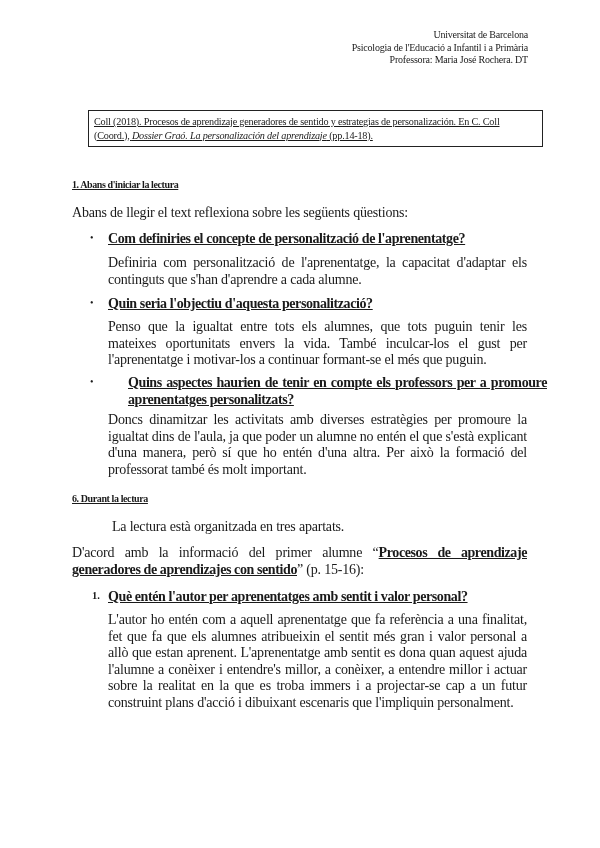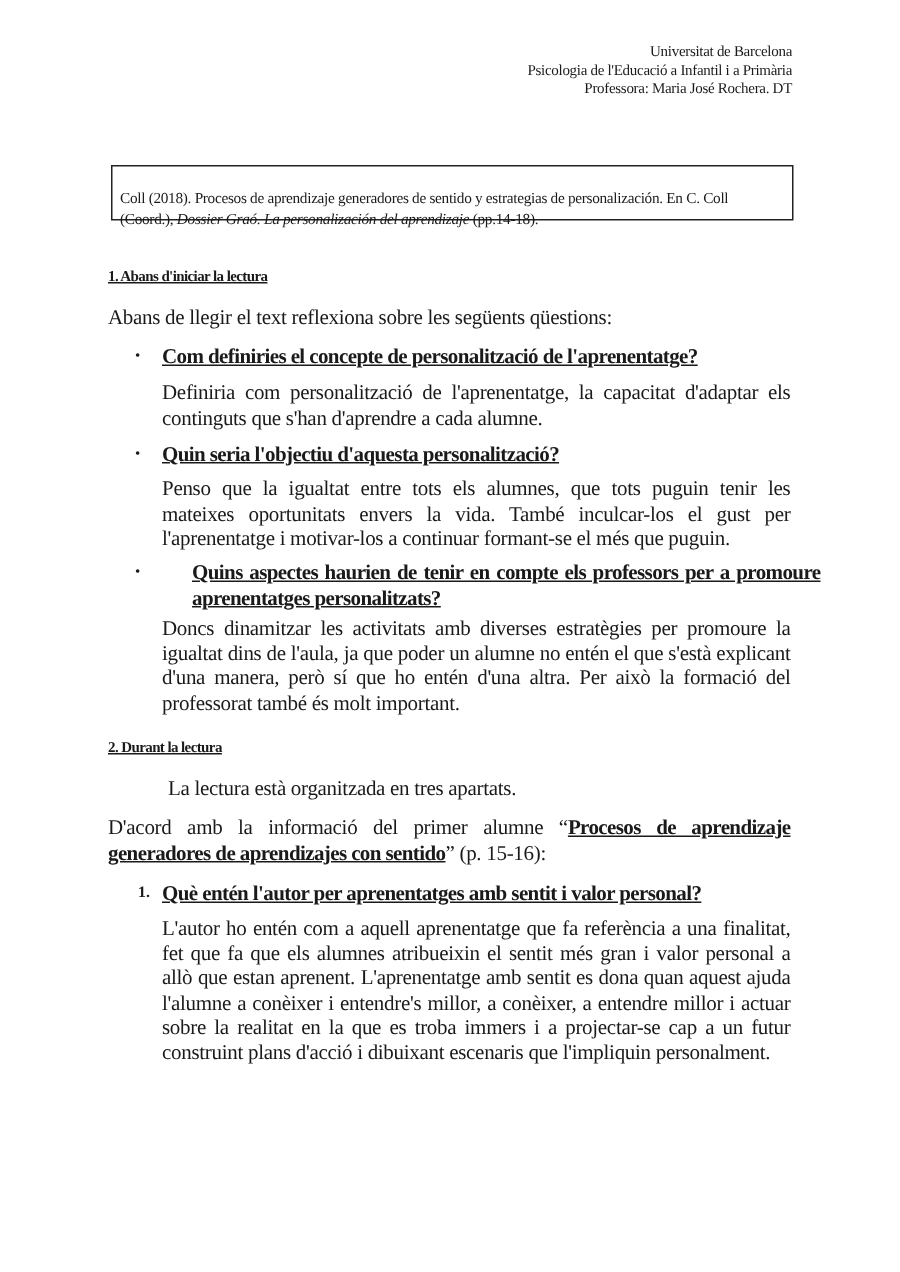--- a/index.html
+++ b/index.html
@@ -1,23 +1,23 @@
 <!DOCTYPE html>
 <html><head>
 <meta charset="utf-8">
 <style>
   html, body { margin: 0; padding: 0; background: #ffffff; }
   body { width: 600px; height: 848px; position: relative; overflow: hidden;
          font-family: "Liberation Serif", "DejaVu Serif", serif; color: #1a1a1a; }
   .page { position: absolute; left: 0; top: 0; width: 600px; height: 760px; background: #fff; }
   .header { position: absolute; right: 72px; top: 29px; text-align: right;
             font-size: 10px; line-height: 12.5px; letter-spacing: -0.2px; }
-  .citation { position: absolute; left: 74px; top: 110px; width: 455px; height: 37px;
-              border: 1.2px solid #222; box-sizing: border-box; padding: 15px 5px;
-              font-size: 10.2px; line-height: 13.5px; letter-spacing: -0.2px; }
+  .citation { position: absolute; left: 88px; top: 110px; width: 455px; height: 37px;
+              border: 1.2px solid #222; box-sizing: border-box; padding: 4px 5px;
+              font-size: 10.2px; line-height: 13.5px; letter-spacing: -0.2px; text-decoration: underline; }
   .citation i { font-style: italic; }
   .abs { position: absolute; }
   .h2 { font-weight: bold; text-decoration: underline; font-size: 10px; letter-spacing: -0.4px; left: 72px; }
   .p { font-size: 14px; line-height: 16.5px; letter-spacing: -0.2px; }
   .just { text-align: justify; text-align-last: left; }
   .bold { font-weight: bold; letter-spacing: -0.4px; text-decoration: underline; }
   .bullet { position: absolute; left: 90px; font-size: 10px; }
   .num { position: absolute; left: 92px; font-weight: bold; font-size: 10.5px; }
 </style>
 </head>
@@ -43,21 +43,21 @@
   <div class="abs p just" style="left:108px; top:255px; width:419px;">Definiria com personalització de l'aprenentatge, la capacitat d'adaptar els continguts que s'han d'aprendre a cada alumne.</div>
 
   <span class="bullet" style="top:297px;">•</span>
   <div class="abs p bold" style="left:108px; top:296px;">Quin seria l'objectiu d'aquesta personalització?</div>
   <div class="abs p just" style="left:108px; top:319px; width:419px;">Penso que la igualtat entre tots els alumnes, que tots puguin tenir les mateixes oportunitats envers la vida. També inculcar-los el gust per l'aprenentatge i motivar-los a continuar formant-se el més que puguin.</div>
 
   <span class="bullet" style="top:376px;">•</span>
   <div class="abs p bold just" style="left:108px; top:375px; width:419px;margin-left:20px;">Quins aspectes haurien  de tenir en compte els professors per a promoure aprenentatges personalitzats?</div>
   <div class="abs p just" style="left:108px; top:412px; width:419px;">Doncs dinamitzar les activitats amb diverses estratègies per promoure la igualtat dins de l'aula, ja que poder un alumne no entén el que s'està explicant d'una manera, però sí que ho entén d'una altra. Per això la formació del professorat també és molt important.</div>
 
-  <div class="abs h2" style="top:493px;">2. Durant la lectura</div>
+  <div class="abs h2" style="top:493px;">6. Durant la lectura</div>
   <div class="abs p" style="left:72px; top:519px;margin-left:40px;">La lectura està organitzada en tres apartats.</div>
   <div class="abs p just" style="left:72px; top:545px; width:455px;">
     <span>D'acord amb la informació del primer alumne “</span><b class="bold">Procesos de aprendizaje generadores de aprendizajes con sentido</b><span>” (p. 15-16):</span>
   </div>
 
   <span class="num" style="top:590px;">1.</span>
   <div class="abs p bold" style="left:108px; top:589px;">Què entén l'autor per aprenentatges amb sentit i valor personal?</div>
   <div class="abs p just" style="left:108px; top:612px; width:419px;">L'autor ho entén com a aquell aprenentatge que fa referència a una finalitat, fet que fa que els alumnes atribueixin el sentit més gran i valor personal a allò que estan aprenent. L'aprenentatge amb sentit es dona quan aquest ajuda l'alumne a conèixer i entendre's millor, a conèixer, a entendre millor i actuar sobre la realitat en la que es troba immers i a projectar-se cap a un futur construint plans d'acció i dibuixant escenaris que l'impliquin personalment.</div>
 
 </div>

